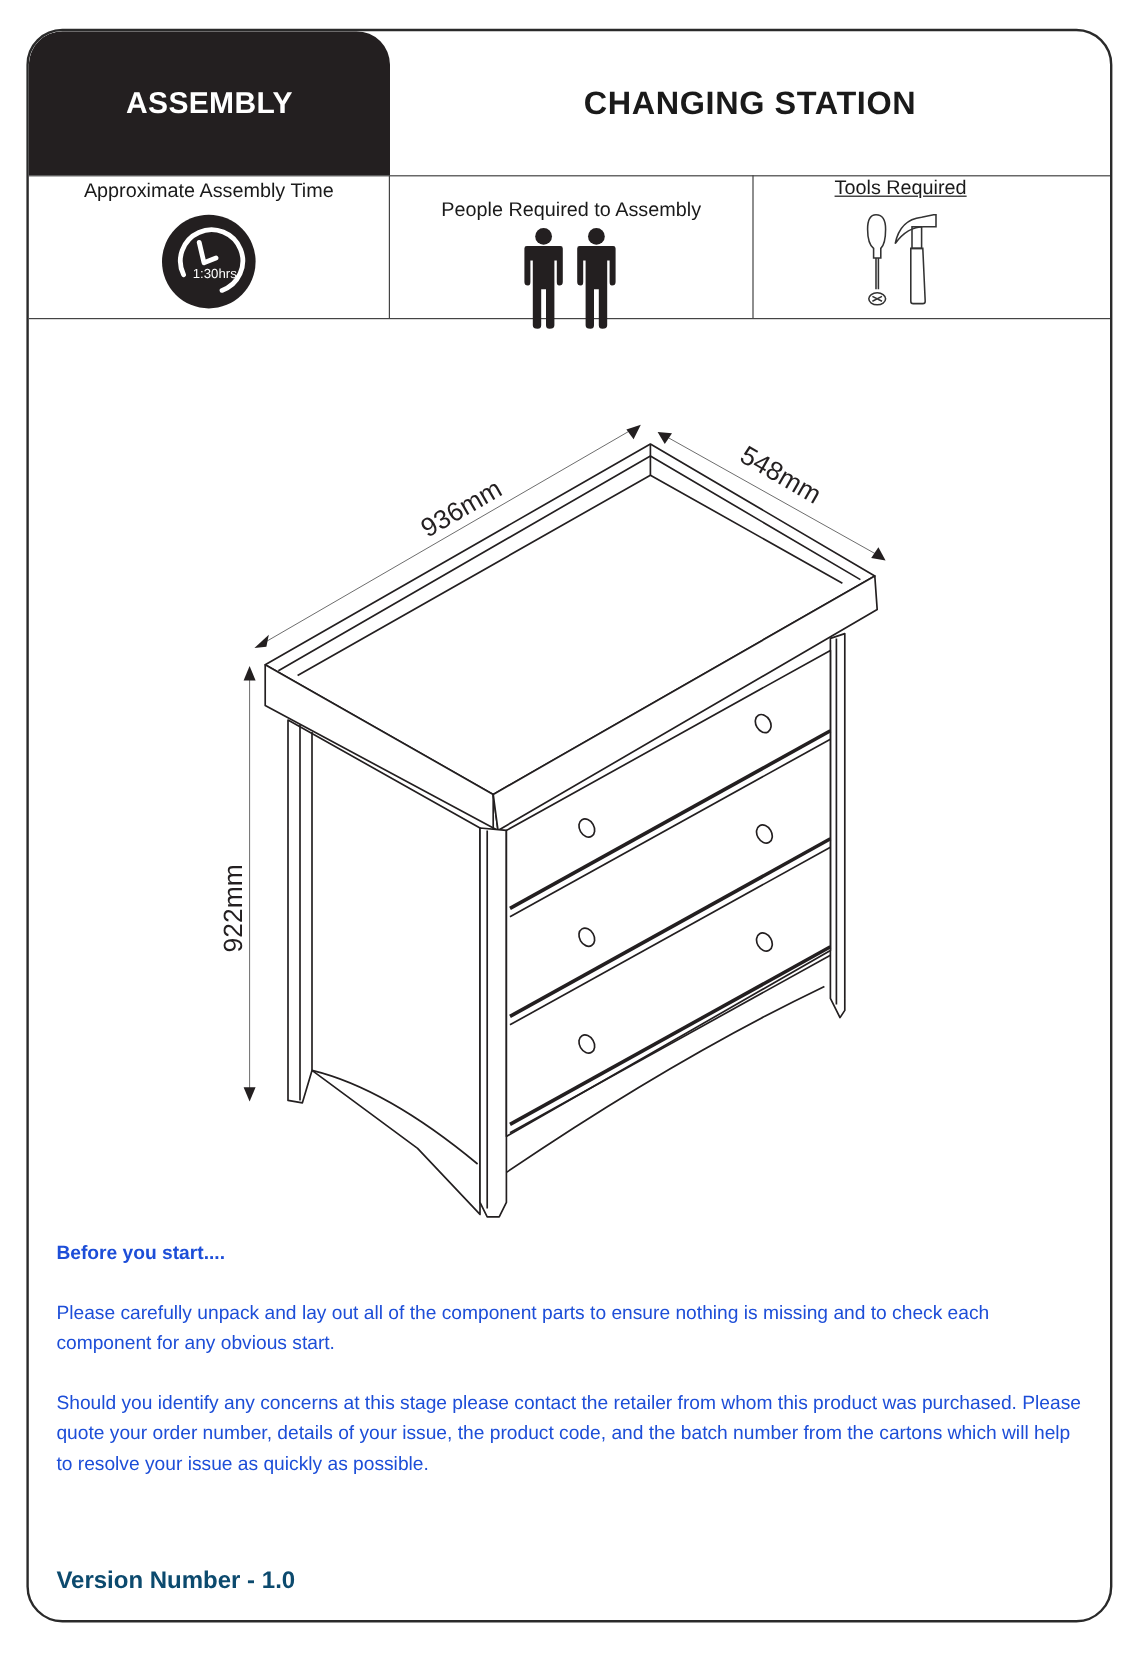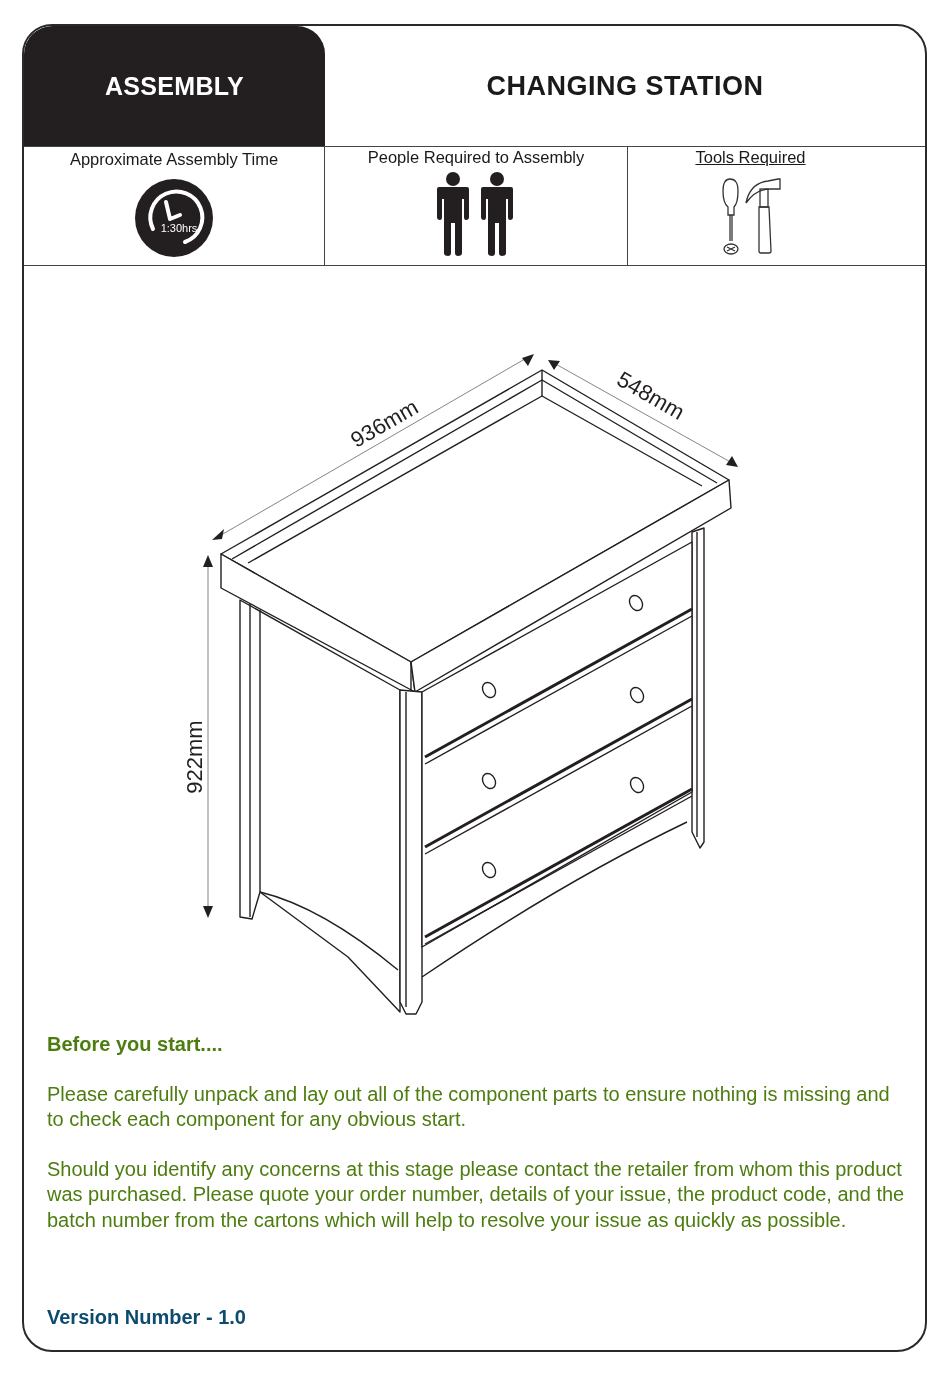--- a/index.html
+++ b/index.html
@@ -13,21 +13,21 @@
   .title-block span { font-weight: bold; font-size: 25px; line-height: 44px; letter-spacing: 0.3px; }
   .product-title { position: absolute; left: 301px; top: 0; right: 0; height: 120px;
                    display: flex; align-items: center; justify-content: center;
                    font-weight: bold; font-size: 27px; letter-spacing: 0.5px; color: #1a1a1a; text-align: center; }
   .hline { position: absolute; left: 0; right: 0; height: 0; border-top: 1.5px solid #444; }
   .vline { position: absolute; width: 0; border-left: 1.5px solid #444; }
   .info-cell { position: absolute; top: 120px; height: 92px; text-align: center; }
   .info-cell .label { font-size: 16.5px; margin-top: 4px; color: #1a1a1a; }
   .info-cell svg { display: block; margin: 0 auto; }
   .drawing { position: absolute; left: 0; top: 0; }
-  .text-area { position: absolute; left: 23px; top: 1006px; width: 860px; font-size: 20px; line-height: 25.5px; color: #4d7c0f; }
+  .text-area { position: absolute; left: 23px; top: 1006px; width: 860px; font-size: 16px; line-height: 25.5px; color: #1d4ed8; }
   .text-area .heading { font-weight: bold; margin-bottom: 24px; }
   .text-area p { margin: 0 0 24px 0; }
   .footer { position: absolute; left: 23px; right: 30px; top: 1280px; display: flex; justify-content: space-between;
             font-weight: bold; font-size: 20px; color: #0c4a6e; }
 </style>
 </head>
 <body>
 
 <div class="frame">
 
@@ -46,21 +46,21 @@
     <div class="label">Approximate Assembly Time</div>
     <svg width="82" height="82" viewBox="0 0 82 82" style="margin-top:8px;">
       <circle cx="41" cy="41" r="39" fill="#231f20"></circle>
       <path d="M 20 52 A 26 26 0 1 1 52 65" fill="none" stroke="#fff" stroke-width="4" stroke-linecap="round"></path>
       <path d="M 33 25 L 37 42 L 47 38" fill="none" stroke="#fff" stroke-width="4" stroke-linecap="round" stroke-linejoin="round"></path>
       <text x="46" y="55" font-size="11" fill="#fff" text-anchor="middle" font-family="Liberation Sans, sans-serif">1:30hrs</text>
     </svg>
   </div>
 
   <div class="info-cell" style="left:301px; width:302px;">
-    <div class="label" style="margin-top:2px;">People Required to Assembly</div>
+    <div class="label" style="margin-top:20px;">People Required to Assembly</div>
     <svg width="90" height="86" viewBox="0 0 90 86" style="margin-top:4px;">
       <g fill="#231f20">
         <circle cx="22" cy="8" r="7"></circle>
         <path d="M6 18 Q6 16 8 16 L36 16 Q38 16 38 18 L38 46 Q38 49 35 49 Q33 49 33 46 L33 28 L31 28 L31 82 Q31 85 27 85 Q24 85 24 82 L24 52 L20 52 L20 82 Q20 85 17 85 Q13 85 13 82 L13 28 L11 28 L11 46 Q11 49 9 49 Q6 49 6 46 Z"></path>
       </g>
       <g fill="#231f20" transform="translate(44,0)">
         <circle cx="22" cy="8" r="7"></circle>
         <path d="M6 18 Q6 16 8 16 L36 16 Q38 16 38 18 L38 46 Q38 49 35 49 Q33 49 33 46 L33 28 L31 28 L31 82 Q31 85 27 85 Q24 85 24 82 L24 52 L20 52 L20 82 Q20 85 17 85 Q13 85 13 82 L13 28 L11 28 L11 46 Q11 49 9 49 Q6 49 6 46 Z"></path>
       </g>
     </svg>

